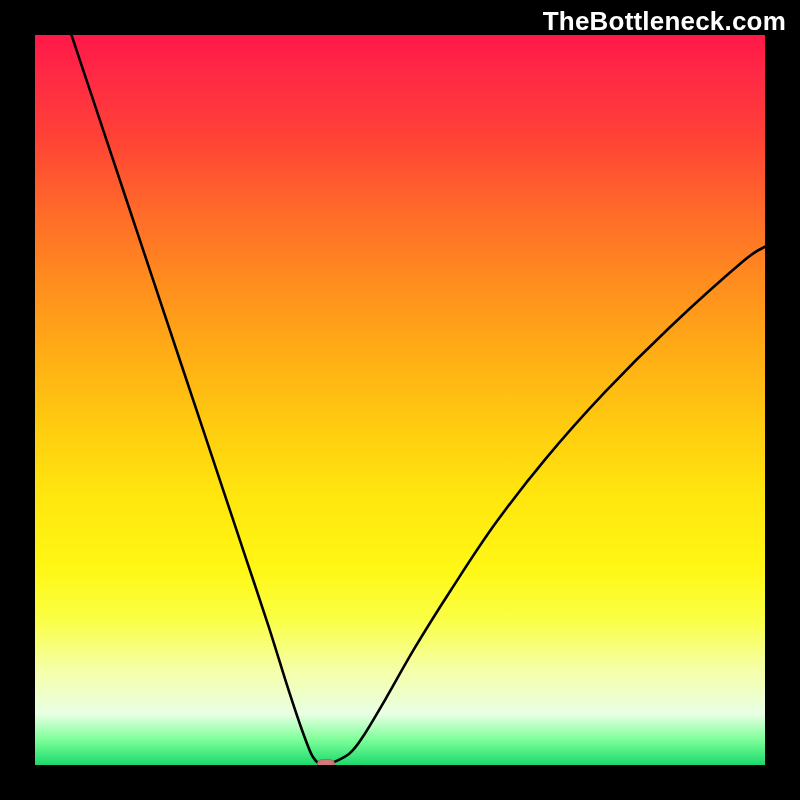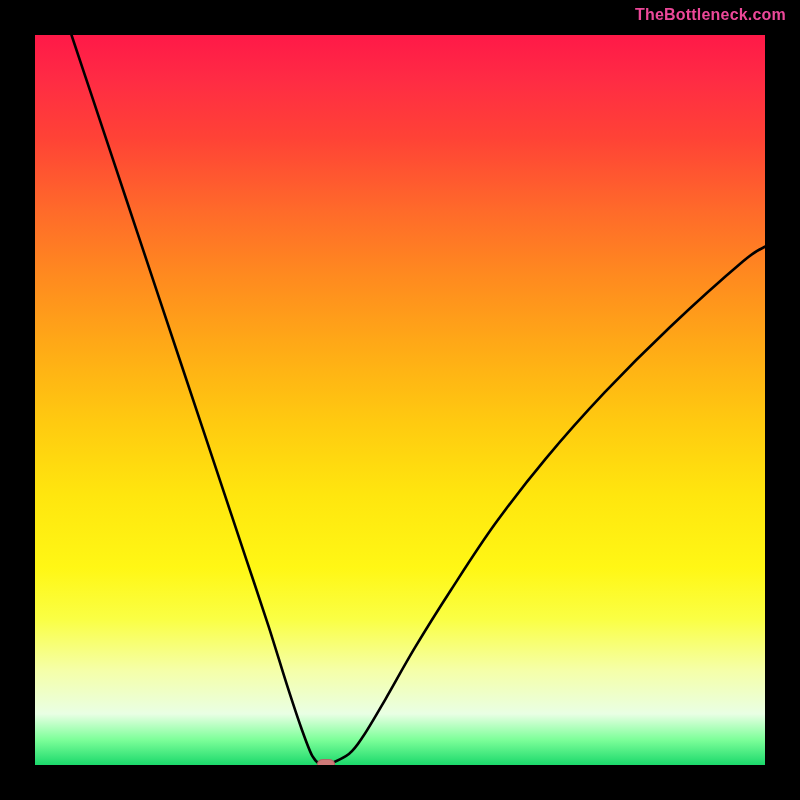--- a/index.html
+++ b/index.html
@@ -1,17 +1,17 @@
 <!DOCTYPE html>
 <html><head>
 <meta charset="utf-8">
 <style>
   html,body{margin:0;padding:0;width:800px;height:800px;overflow:hidden;background:#fff;font-family:Arial,Helvetica,sans-serif}
   .stage{position:relative;width:800px;height:800px;background:#000}
-  .watermark{position:absolute;top:6px;right:14px;color:#ec4899;font-size:16px;font-weight:600;letter-spacing:.2px;z-index:4;user-select:none}
+  .watermark{position:absolute;top:6px;right:14px;color:#ffffff;font-size:26px;font-weight:600;letter-spacing:.2px;z-index:4;user-select:none}
   .plot{position:absolute;left:35px;top:35px;width:730px;height:730px;overflow:hidden}
   .gradient{position:absolute;inset:0;width:100%;height:100%;
     background:linear-gradient(to bottom,
       #ff1948 0%,
       #ff2b44 6%,
       #ff4236 14%,
       #ff6a2a 24%,
       #ff8a1f 33%,
       #ffab16 43%,
       #ffca10 53%,

